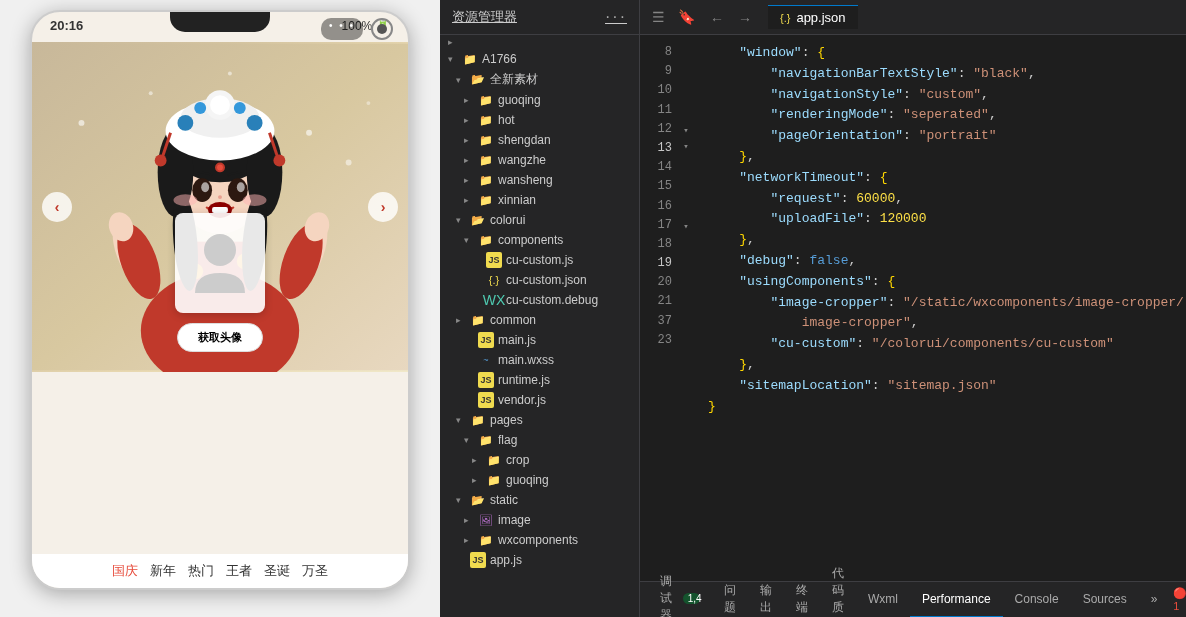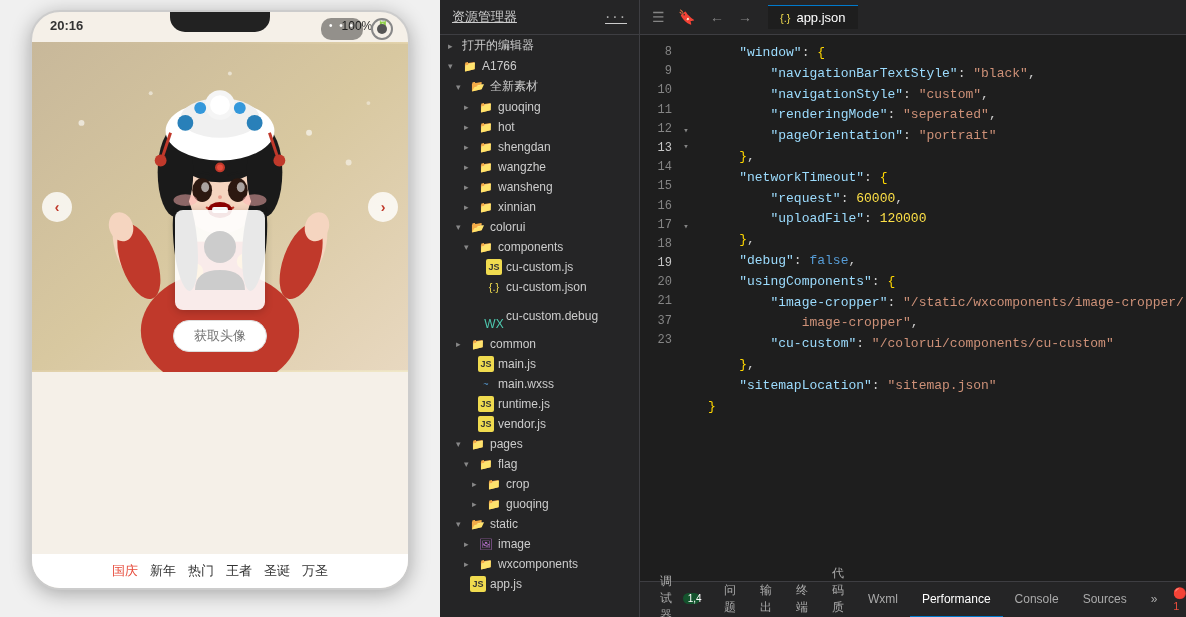--- a/index.html
+++ b/index.html
@@ -172,24 +172,25 @@
       width: 60px;
       height: 70px;
       color: #bbb;
     }
 
     .get-avatar-btn {
       background: white;
       border: 1px solid #ddd;
       border-radius: 20px;
       padding: 6px 20px;
-      font-size: 13px;
-      color: #737373;
+      font-size: 11px;
+      color: #000000;
       cursor: pointer;
       white-space: nowrap;
+      font-weight: bold;
     }
 
     
     .tags-row {
       position: absolute;
       bottom: 0;
       left: 0;
       right: 0;
       background: white;
       padding: 8px 12px;
@@ -645,21 +646,20 @@
 <div class="explorer-panel">
   <div class="explorer-header">
     <span>资源管理器</span>
     <span class="explorer-dots">···</span>
   </div>
 
   <div class="explorer-tree">
 
     <div class="tree-item indent-1">
       <span class="tree-arrow closed"></span>
-      <span class="tree-label">打开的编辑器</span>
     </div>
 
     <div class="tree-item indent-1">
       <span class="tree-arrow open"></span>
       <span class="file-icon icon-folder">📁</span>
       <span class="tree-label">A1766</span>
     </div>
 
     <div class="tree-item indent-2">
       <span class="tree-arrow open"></span>
@@ -722,21 +722,21 @@
     </div>
 
     <div class="tree-item indent-4">
       <span class="tree-arrow empty"></span>
       <span class="file-icon" style="color:#f0db4f;font-size:11px;">{.}</span>
       <span class="tree-label">cu-custom.json</span>
     </div>
 
     <div class="tree-item indent-4">
       <span class="tree-arrow empty"></span>
-      <span class="file-icon" style="color:#4ec9b0;font-size:12px;margin-top:17px;">WX</span>
+      <span class="file-icon" style="color:#4ec9b0;font-size:14px;">WX</span>
       <span class="tree-label">cu-custom.debug</span>
     </div>
 
     <div class="tree-item indent-2">
       <span class="tree-arrow closed"></span>
       <span class="file-icon icon-folder">📁</span>
       <span class="tree-label">common</span>
     </div>
 
     <div class="tree-item indent-3">

